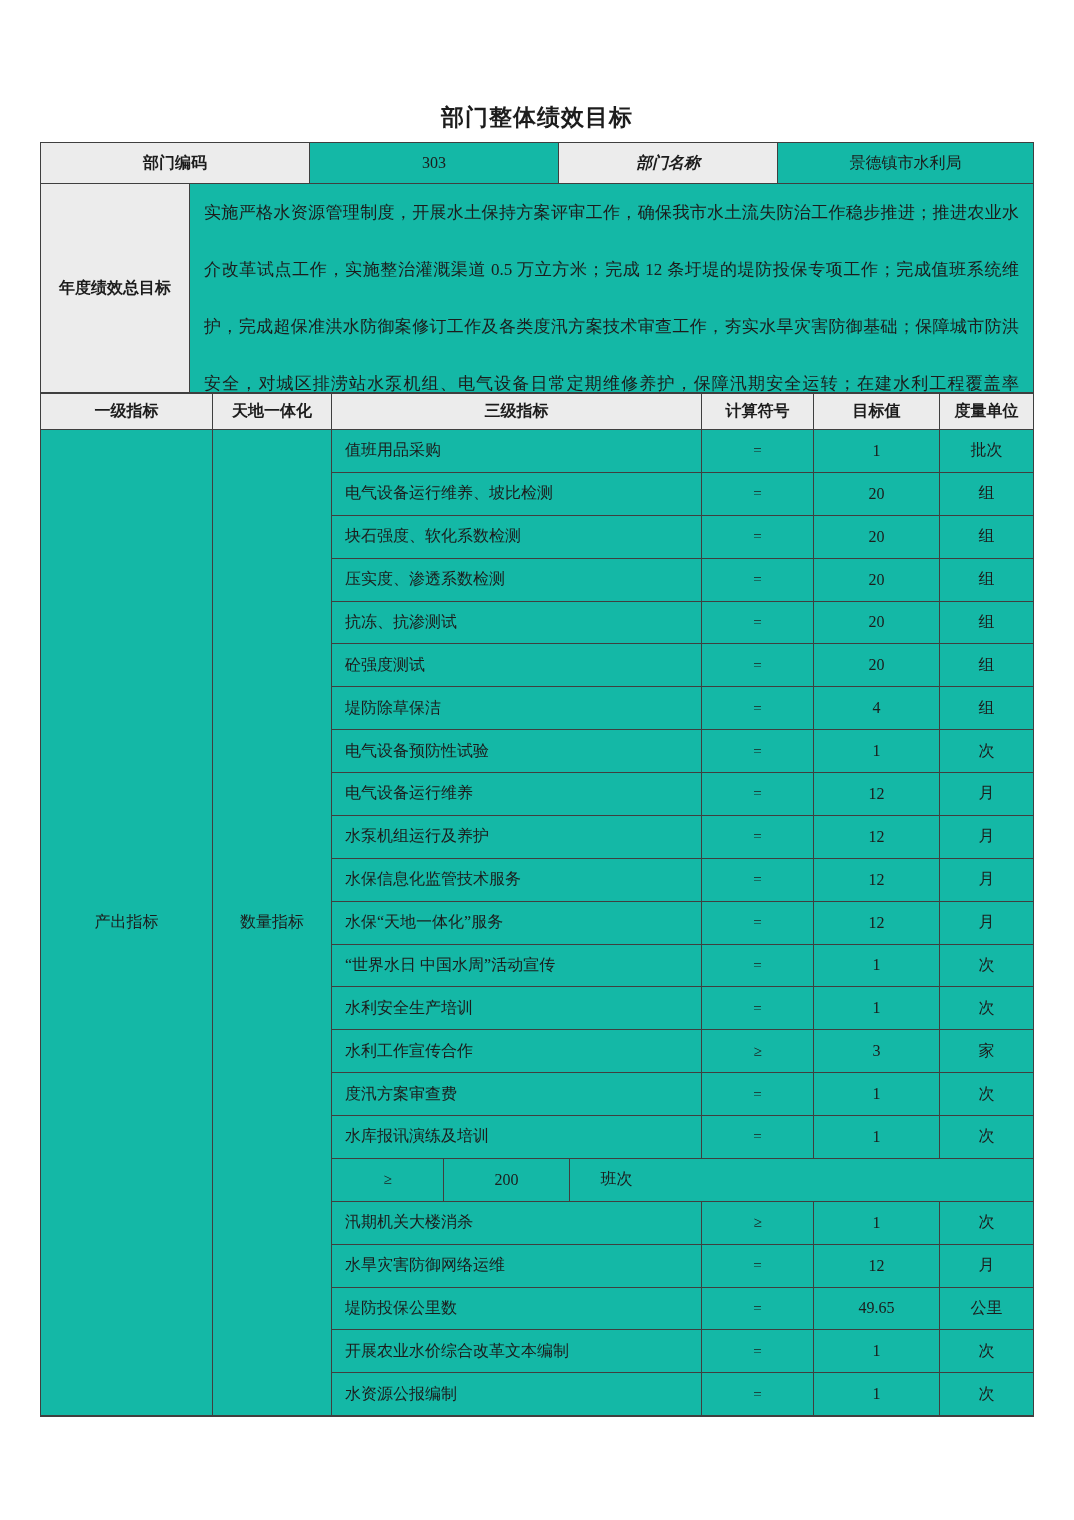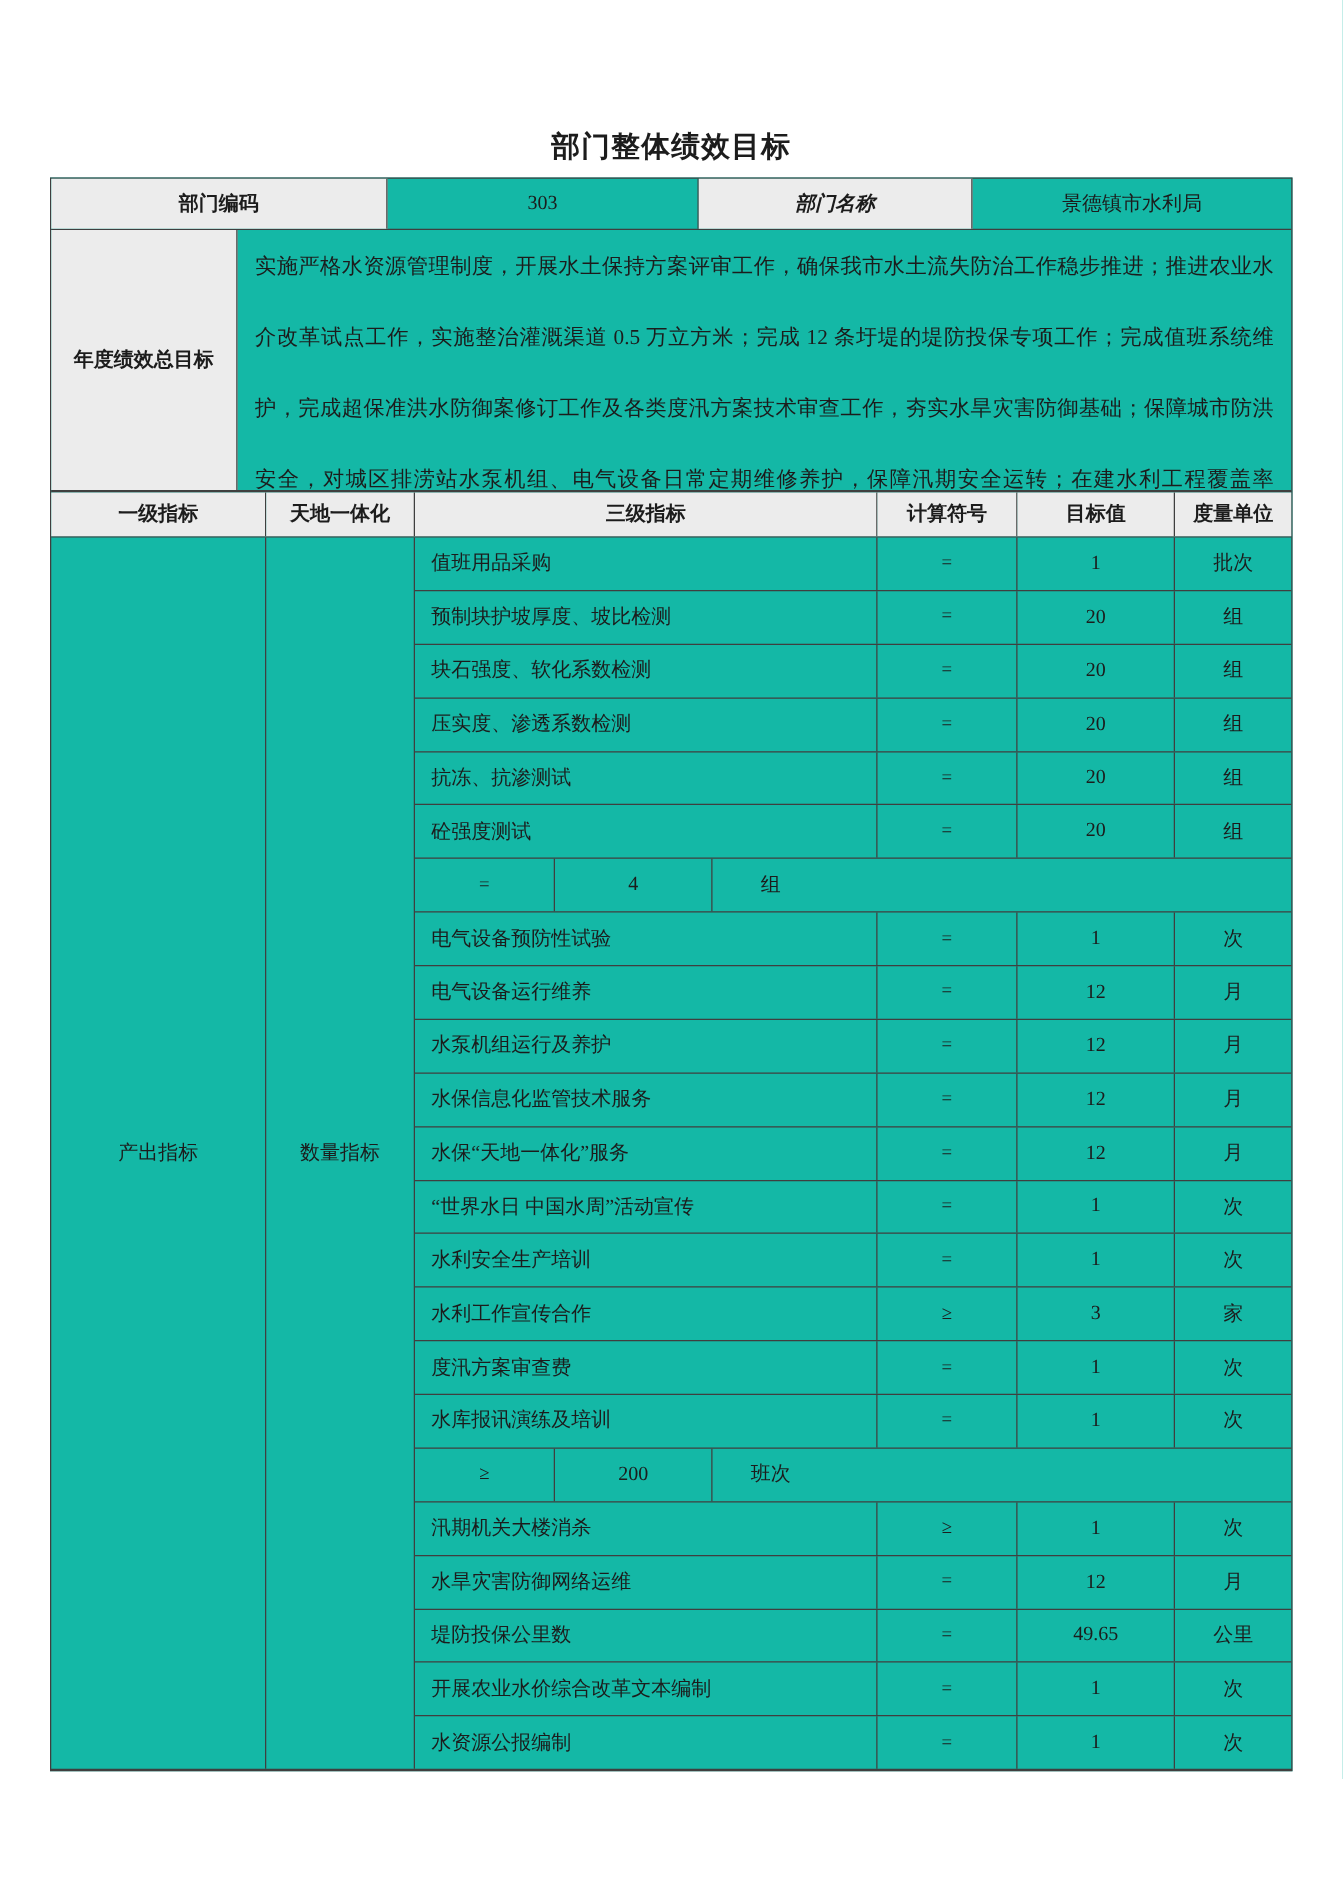--- a/index.html
+++ b/index.html
@@ -122,21 +122,21 @@
       <div class="cell brd c2 lvl">数量指标</div>
       <div class="rows">
   <div class="irow">
     <div class="cell brd c-name">值班用品采购</div>
     <div class="cell brd c-sym">=</div>
     <div class="cell brd c-target">1</div>
     <div class="cell c-unit">批次</div>
   </div>
 
   <div class="irow">
-    <div class="cell brd c-name">预制块护坡厚度、坡比检测</div>
+    <div class="cell brd c-name">电气设备运行维养、坡比检测</div>
     <div class="cell brd c-sym">=</div>
     <div class="cell brd c-target">20</div>
     <div class="cell c-unit">组</div>
   </div>
 
   <div class="irow">
     <div class="cell brd c-name">块石强度、软化系数检测</div>
     <div class="cell brd c-sym">=</div>
     <div class="cell brd c-target">20</div>
     <div class="cell c-unit">组</div>
@@ -157,20 +157,21 @@
   </div>
 
   <div class="irow">
     <div class="cell brd c-name">砼强度测试</div>
     <div class="cell brd c-sym">=</div>
     <div class="cell brd c-target">20</div>
     <div class="cell c-unit">组</div>
   </div>
 
   <div class="irow">
+    <div class="cell brd c-name">堤防除草保洁</div>
     <div class="cell brd c-sym">=</div>
     <div class="cell brd c-target">4</div>
     <div class="cell c-unit">组</div>
   </div>
 
   <div class="irow">
     <div class="cell brd c-name">电气设备预防性试验</div>
     <div class="cell brd c-sym">=</div>
     <div class="cell brd c-target">1</div>
     <div class="cell c-unit">次</div>

